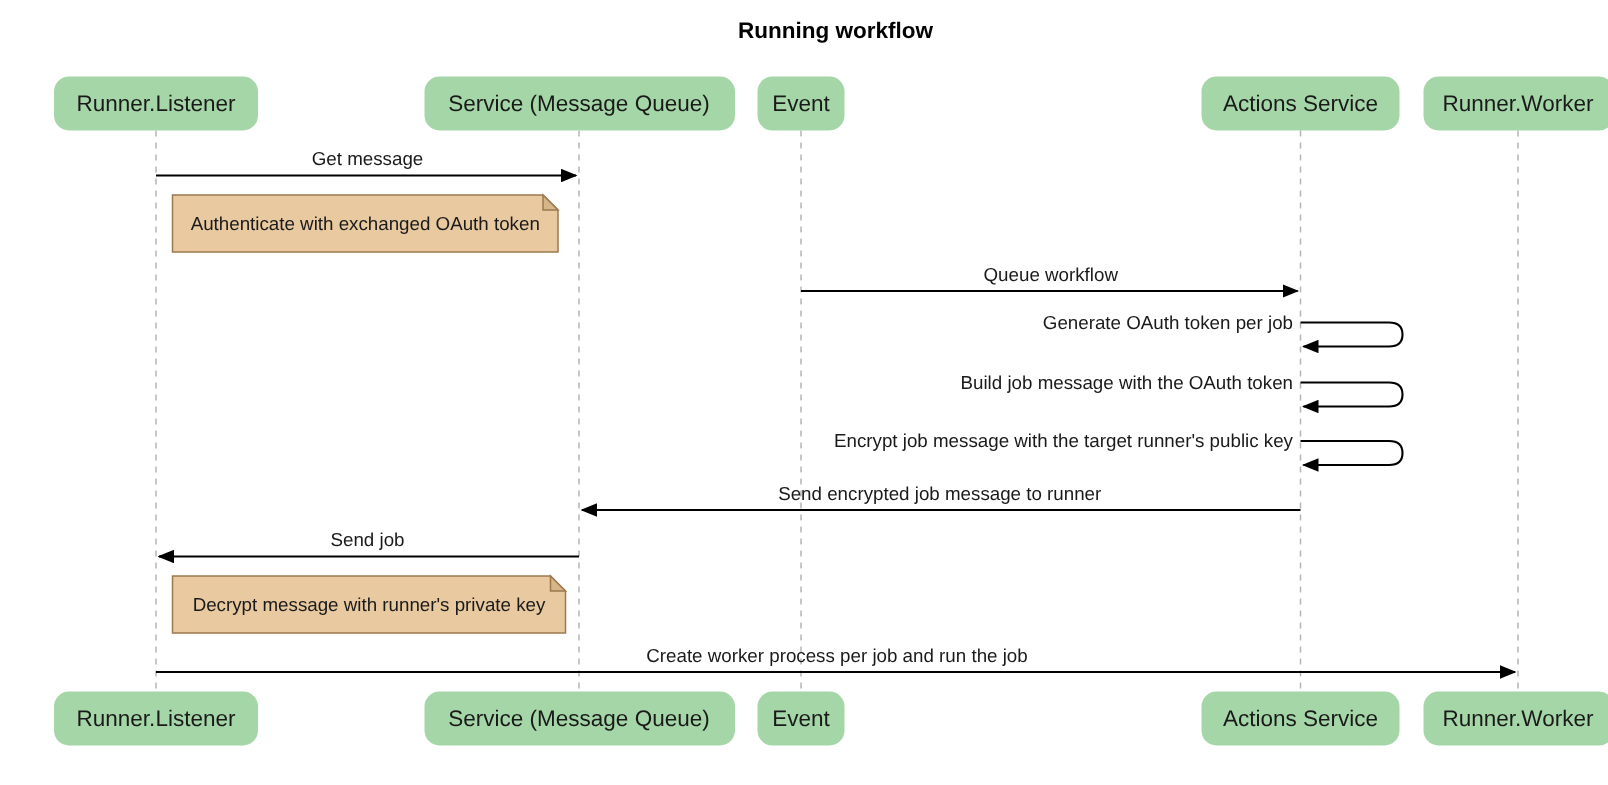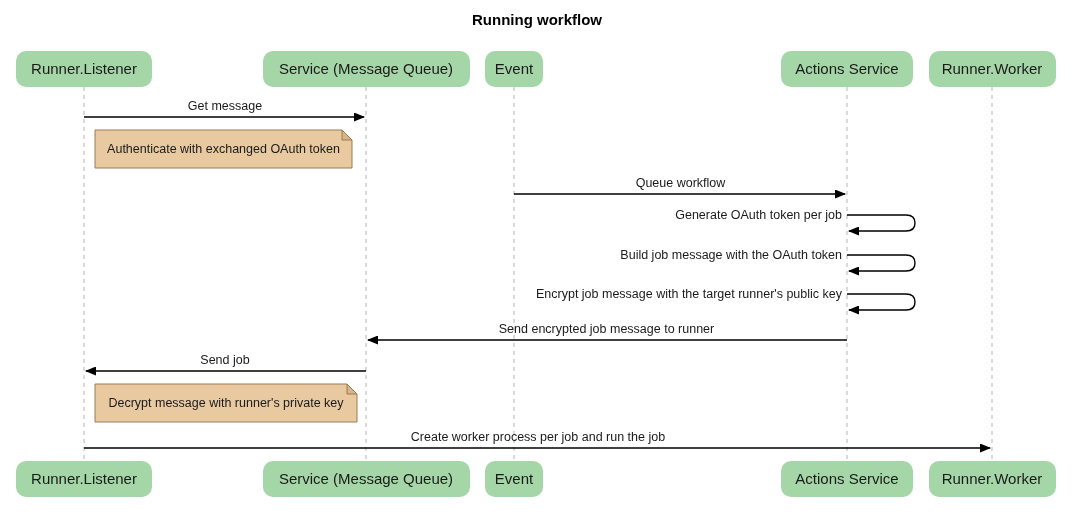--- a/index.html
+++ b/index.html
@@ -10,20 +10,21 @@
   body {
     width: 1072px;
     height: 523px;
     font-family: "Liberation Sans", sans-serif;
     overflow: hidden;
   }
   #diagram-root {
     position: relative;
     width: 879px;
     height: 523px;
+    margin-left: 20px;
   }
   svg#seq {
     display: block;
     width: 1072px;
     height: 523px;
   }
   .lifeline {
     stroke: #b5b5b5;
     stroke-width: 1;
     stroke-dasharray: 4 4;

